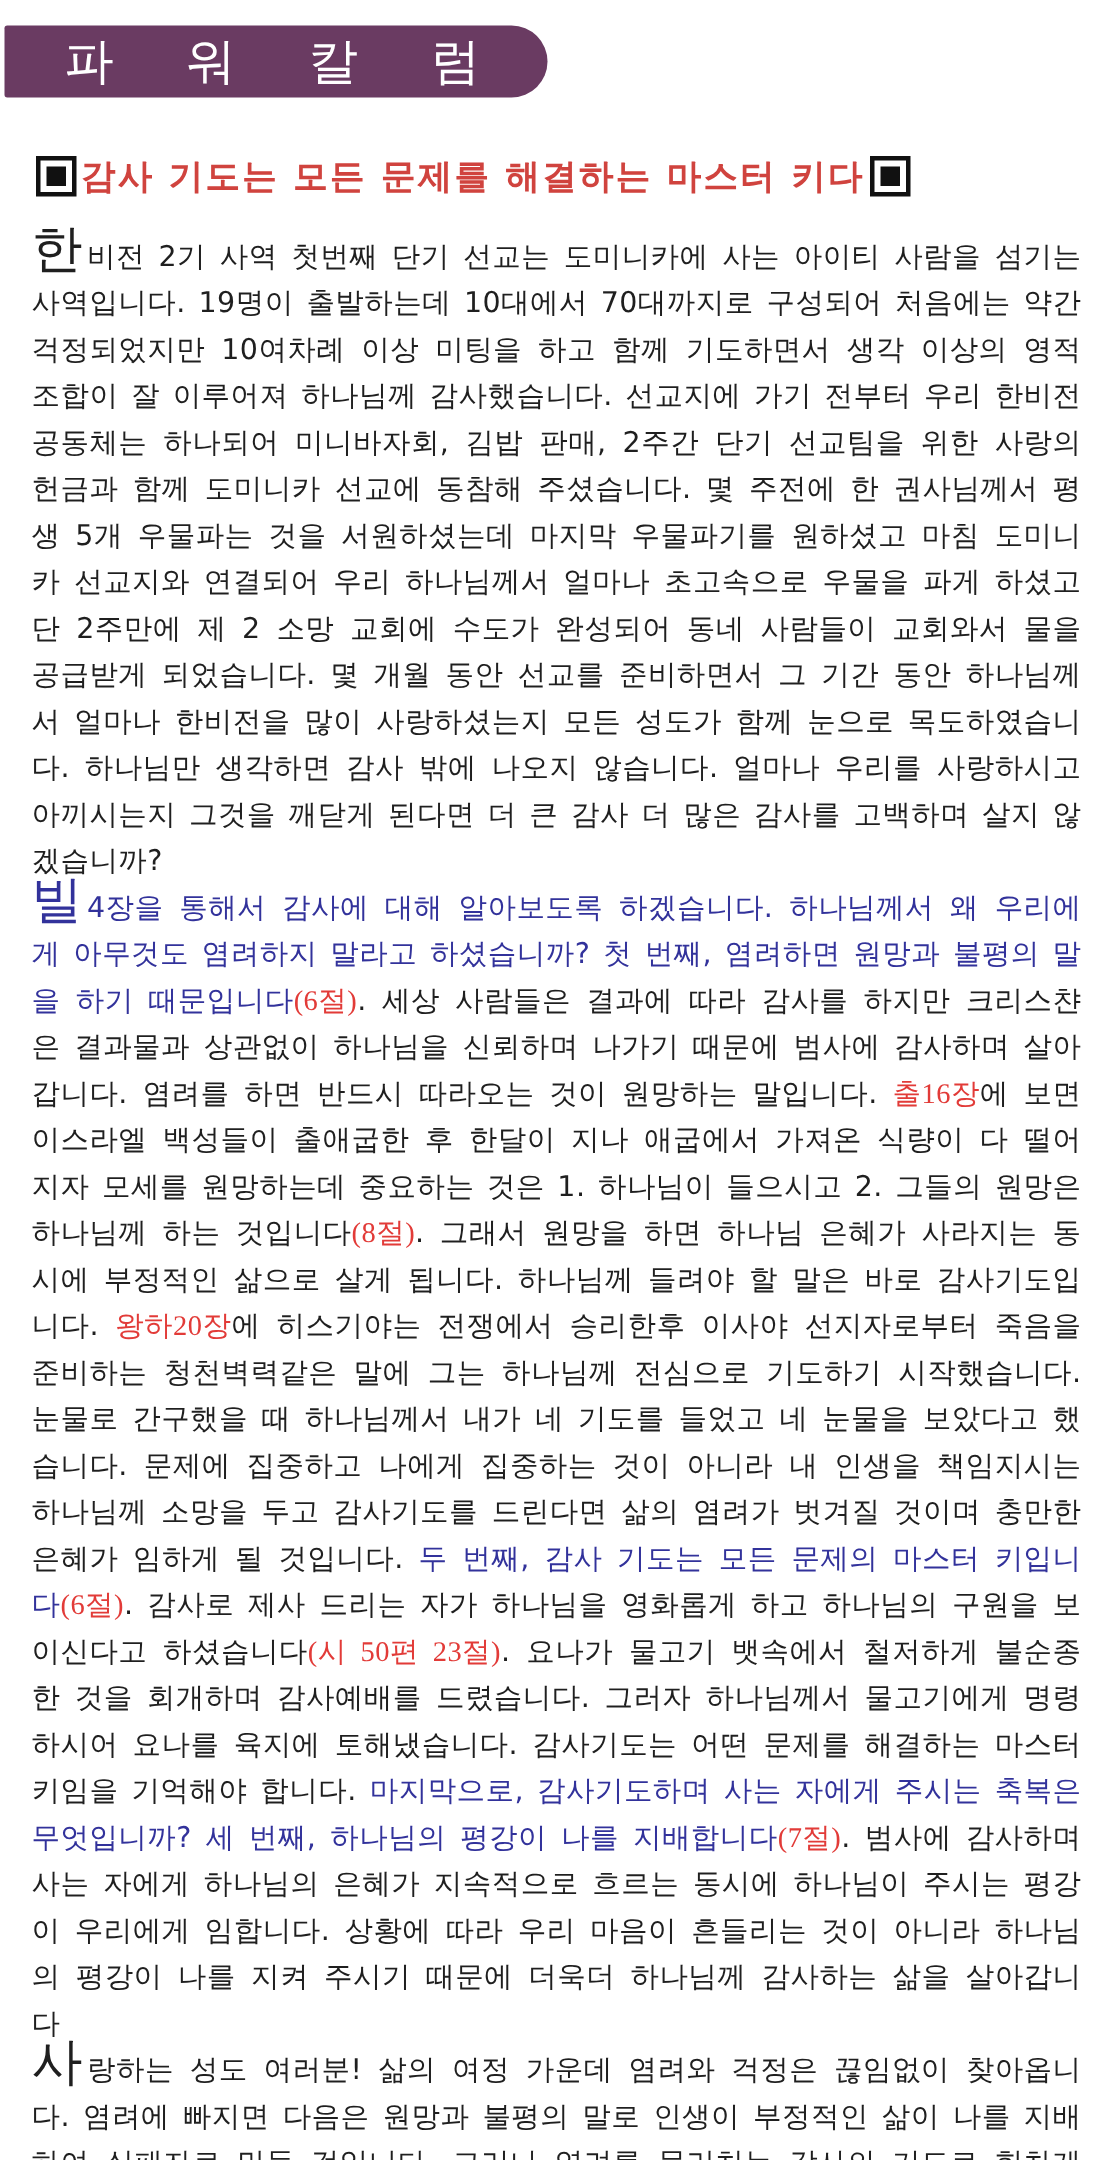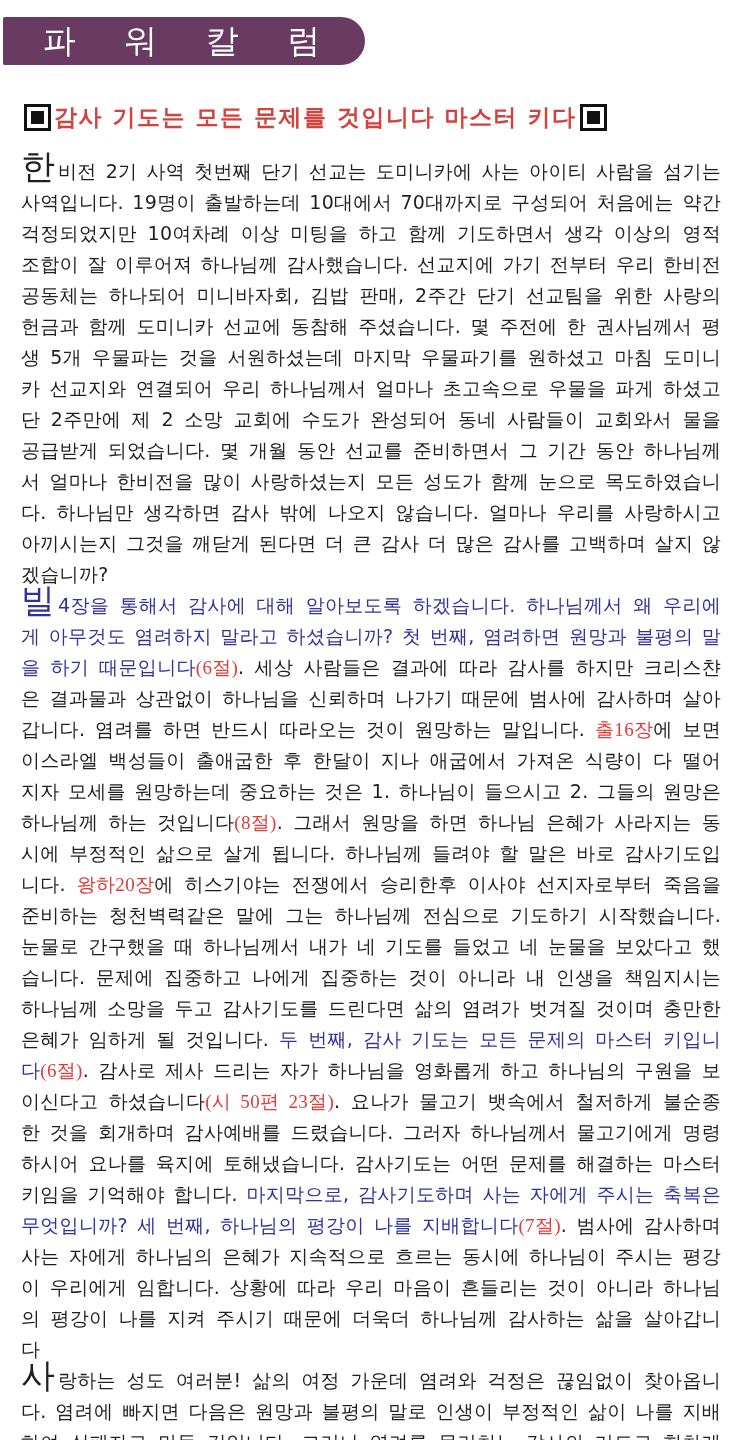--- a/index.html
+++ b/index.html
@@ -91,21 +91,21 @@
 <body>
 
 <div class="banner">
   <span>파 워 칼 럼</span>
 </div>
 
 <div class="title-row">
   <span class="sq">
       <span class="sq-inner"></span>
     </span>
-  <span class="title-text">감사 기도는 모든 문제를 것입니다 마스터 키다</span>
+  <span class="title-text">감사 기도는 모든 문제를 해결하는 마스터 키다</span>
   <span class="sq">
       <span class="sq-inner"></span>
     </span>
 </div>
 
 <div class="article">
     <p class="para"><span class="dropcap dc-black">한</span><span class="seg-body">비전 2기 사역 첫번째 단기 선교는 도미니카에 사는 아이티 사람을 섬기는 사역입니다. 19명이 출발하는데 10대에서 70대까지로 구성되어 처음에는 약간 걱정되었지만 10여차례 이상 미팅을 하고 함께 기도하면서 생각 이상의 영적 조합이 잘 이루어져 하나님께 감사했습니다. 선교지에 가기 전부터 우리 한비전 공동체는 하나되어 미니바자회, 김밥 판매, 2주간 단기 선교팀을 위한 사랑의 헌금과 함께 도미니카 선교에 동참해 주셨습니다. 몇 주전에 한 권사님께서 평생 5개 우물파는 것을 서원하셨는데 마지막 우물파기를 원하셨고 마침 도미니카 선교지와 연결되어 우리 하나님께서 얼마나 초고속으로 우물을 파게 하셨고 단 2주만에 제 2 소망 교회에 수도가 완성되어 동네 사람들이 교회와서 물을 공급받게 되었습니다. 몇 개월 동안 선교를 준비하면서 그 기간 동안 하나님께서 얼마나 한비전을 많이 사랑하셨는지 모든 성도가 함께 눈으로 목도하였습니다. 하나님만 생각하면 감사 밖에 나오지 않습니다. 얼마나 우리를 사랑하시고 아끼시는지 그것을 깨닫게 된다면 더 큰 감사 더 많은 감사를 고백하며 살지 않겠습니까?</span></p>
     <p class="para"><span class="dropcap dc-blue">빌</span><span class="seg-blue">4장을 통해서 감사에 대해 알아보도록 하겠습니다. 하나님께서 왜 우리에게 아무것도 염려하지 말라고 하셨습니까? 첫 번째, 염려하면 원망과 불평의 말을 하기 때문입니다</span><span class="seg-red">(6절)</span><span class="seg-body">. 세상 사람들은 결과에 따라 감사를 하지만 크리스챤은 결과물과 상관없이 하나님을 신뢰하며 나가기 때문에 범사에 감사하며 살아갑니다. 염려를 하면 반드시 따라오는 것이 원망하는 말입니다. </span><span class="seg-red">출16장</span><span class="seg-body">에 보면 이스라엘 백성들이 출애굽한 후 한달이 지나 애굽에서 가져온 식량이 다 떨어지자 모세를 원망하는데 중요하는 것은 1. 하나님이 들으시고 2. 그들의 원망은 하나님께 하는 것입니다</span><span class="seg-red">(8절)</span><span class="seg-body">. 그래서 원망을 하면 하나님 은혜가 사라지는 동시에 부정적인 삶으로 살게 됩니다. 하나님께 들려야 할 말은 바로 감사기도입니다. </span><span class="seg-red">왕하20장</span><span class="seg-body">에 히스기야는 전쟁에서 승리한후 이사야 선지자로부터 죽음을 준비하는 청천벽력같은 말에 그는 하나님께 전심으로 기도하기 시작했습니다. 눈물로 간구했을 때 하나님께서 내가 네 기도를 들었고 네 눈물을 보았다고 했습니다. 문제에 집중하고 나에게 집중하는 것이 아니라 내 인생을 책임지시는 하나님께 소망을 두고 감사기도를 드린다면 삶의 염려가 벗겨질 것이며 충만한 은혜가 임하게 될 것입니다. </span><span class="seg-blue">두 번째, 감사 기도는 모든 문제의 마스터 키입니다</span><span class="seg-red">(6절)</span><span class="seg-body">. 감사로 제사 드리는 자가 하나님을 영화롭게 하고 하나님의 구원을 보이신다고 하셨습니다</span><span class="seg-red">(시 50편 23절)</span><span class="seg-body">. 요나가 물고기 뱃속에서 철저하게 불순종한 것을 회개하며 감사예배를 드렸습니다. 그러자 하나님께서 물고기에게 명령하시어 요나를 육지에 토해냈습니다. 감사기도는 어떤 문제를 해결하는 마스터 키임을 기억해야 합니다. </span><span class="seg-blue">마지막으로, 감사기도하며 사는 자에게 주시는 축복은 무엇입니까? 세 번째, 하나님의 평강이 나를 지배합니다</span><span class="seg-red">(7절)</span><span class="seg-body">. 범사에 감사하며 사는 자에게 하나님의 은혜가 지속적으로 흐르는 동시에 하나님이 주시는 평강이 우리에게 임합니다. 상황에 따라 우리 마음이 흔들리는 것이 아니라 하나님의 평강이 나를 지켜 주시기 때문에 더욱더 하나님께 감사하는 삶을 살아갑니다</span></p>
     <p class="para"><span class="dropcap dc-black">사</span><span class="seg-body">랑하는 성도 여러분! 삶의 여정 가운데 염려와 걱정은 끊임없이 찾아옵니다. 염려에 빠지면 다음은 원망과 불평의 말로 인생이 부정적인 삶이 나를 지배하여 실패자로 만들 것입니다. 그러나 염려를 물리치는 감사의 기도로 힘차게 나아가면 점점 염려는 사라질 것이고 내 삶 속에서 감사가 계속해서 발견되어질 것입니다. 범사에 감사하는 자에게 하나님이 주시는 평강이 나를 지키시고 계속된 충만한 은혜가 내 삶에 부어져서 성공적인 미래의 삶이 됨을 믿고 나가는 우리 한비전 공동체가 되시기를 축원해 드립니다.</span></p>
   </div>

